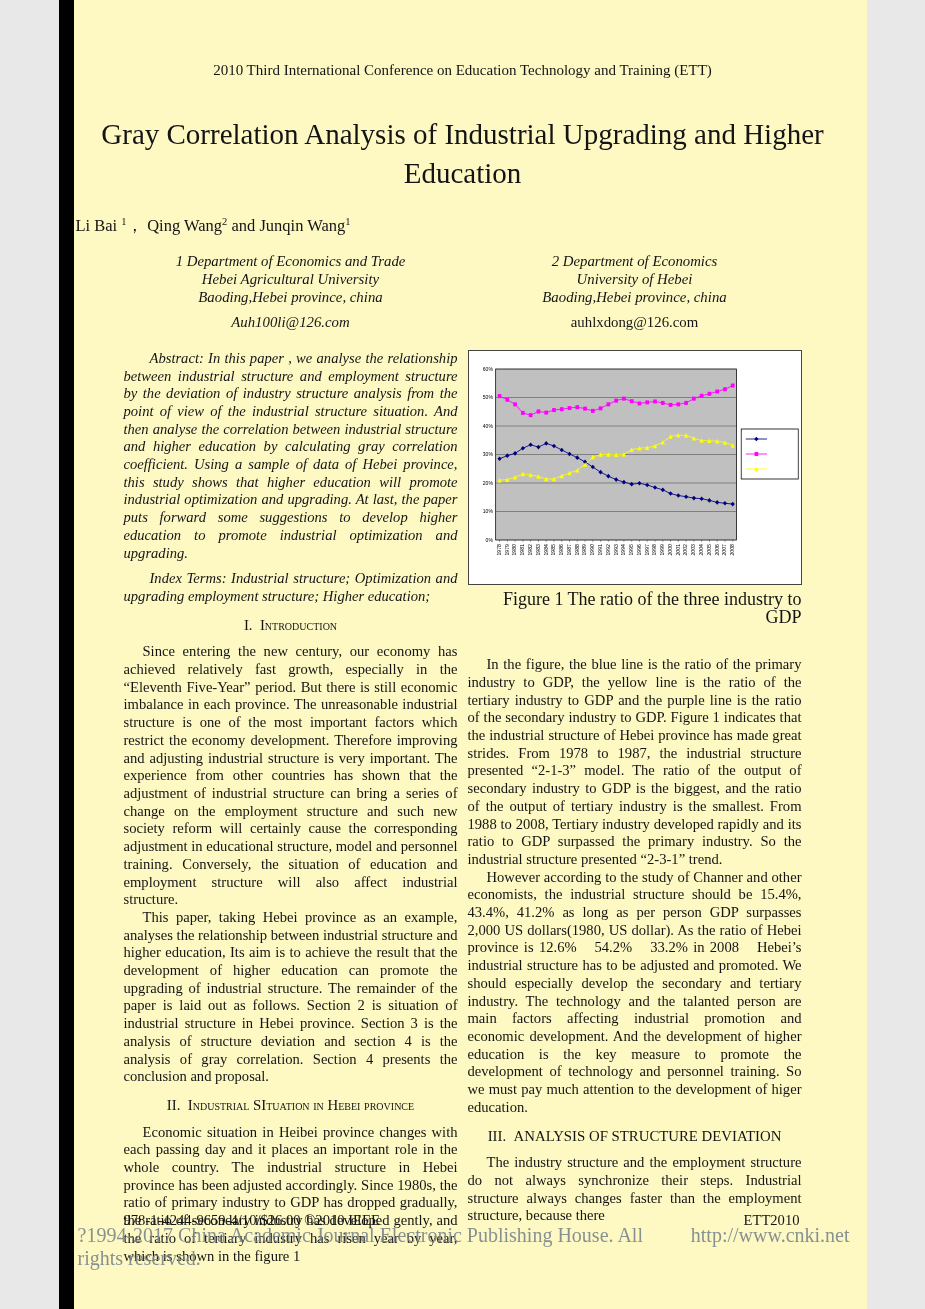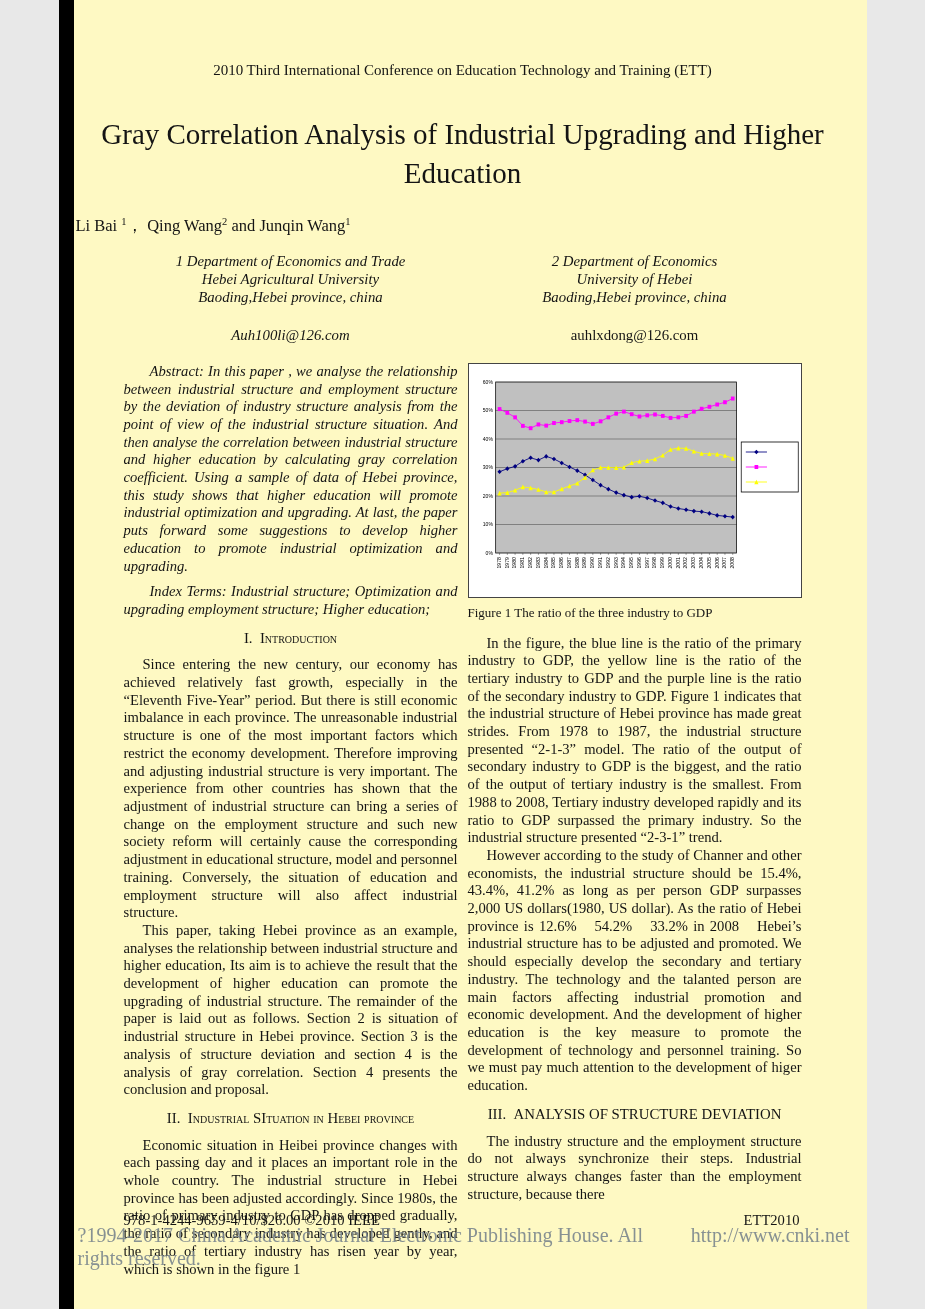--- a/index.html
+++ b/index.html
@@ -12,34 +12,34 @@
   .edge { position:absolute; left:0; top:0; width:15px; height:100%; background:#000; }
   .conf-header { padding-top:62px; text-align:center; font-size:15px; }
   .title {
     margin:36px auto 0; max-width:790px; text-align:center;
     font-size:29px; font-weight:400; line-height:39px;
   }
   .authors { margin-top:22px; text-align:left; font-size:16.5px;padding-left:17px; }
   .authors sup { font-size:10.5px; vertical-align:super; }
   .affils { display:flex; margin:15px 60px 0; }
   .affil { flex:1; text-align:center; font-style:italic; font-size:14.8px; line-height:18.2px; }
-  .affil .email { margin-top:19px; }
+  .affil .email { margin-top:6px; }
   .affil .email.roman { font-style:normal; }
   .cols { display:flex; gap:10px; margin:19px 65px 0; }
   .col { flex:1; min-width:0; font-size:14.6px; line-height:17.7px; text-align:justify; }
   .col p { text-indent:19px; }
   .abstract { font-style:italic; text-indent:26px !important; }
   .index-terms { font-style:italic; text-indent:26px !important; margin-top:8px !important; }
   .sec-heading {
     font-size:14.8px; font-weight:400; text-align:center; margin:11px 0 9px;
   }
   .sc { font-variant:small-caps; }
   .fig-frame { border:1px solid #444; height:235px; background:#fff; }
   .fig-frame svg { width:100%; height:100%; display:block; }
-  .fig-caption { text-align:left; font-size:13px; margin:6px 0 13px; text-indent:0 !important; }
+  .fig-caption { text-align:right; font-size:18px; margin:6px 0 30px; text-indent:0 !important; }
   .footer-copy { position:absolute; left:65px; top:1212px; font-size:14.6px; }
   .footer-tag  { position:absolute; right:67px; top:1212px; font-size:14.6px; }
   .watermark {
     position:absolute; left:19px; right:17px; top:1224px;
     display:flex; justify-content:space-between;
     font-size:20px; color:rgba(125,136,142,0.92);
   }
 </style>
 </head>
 <body>

